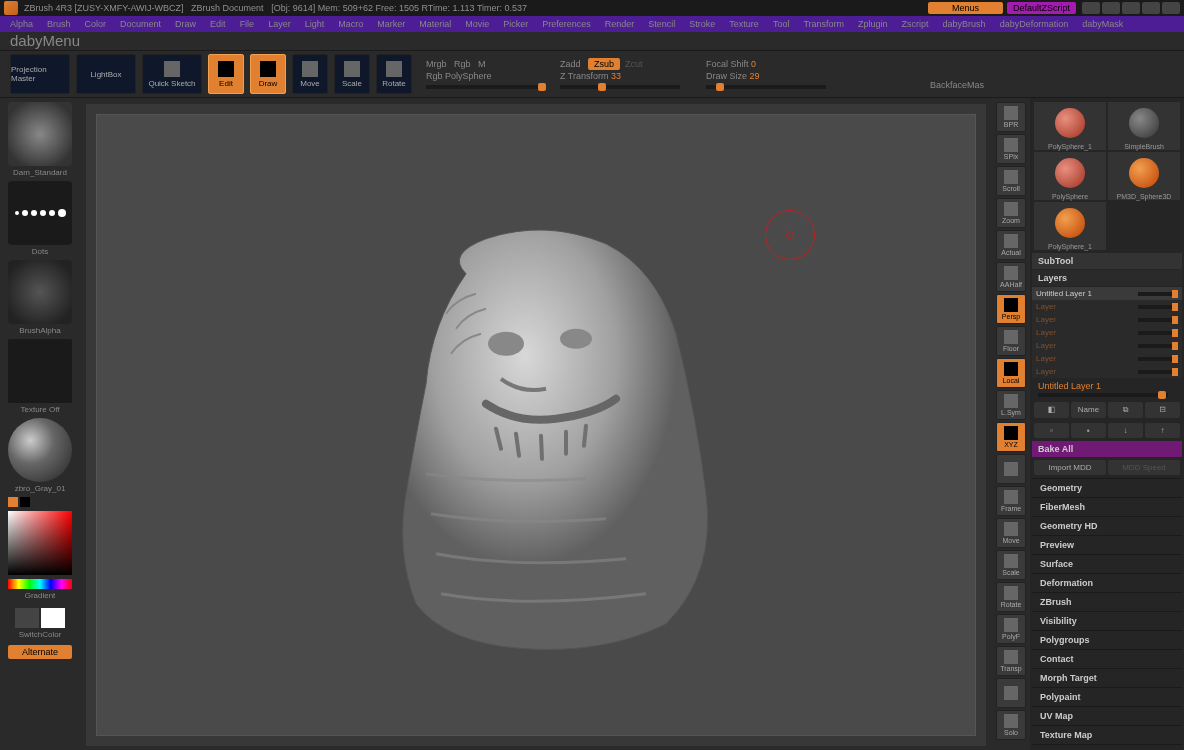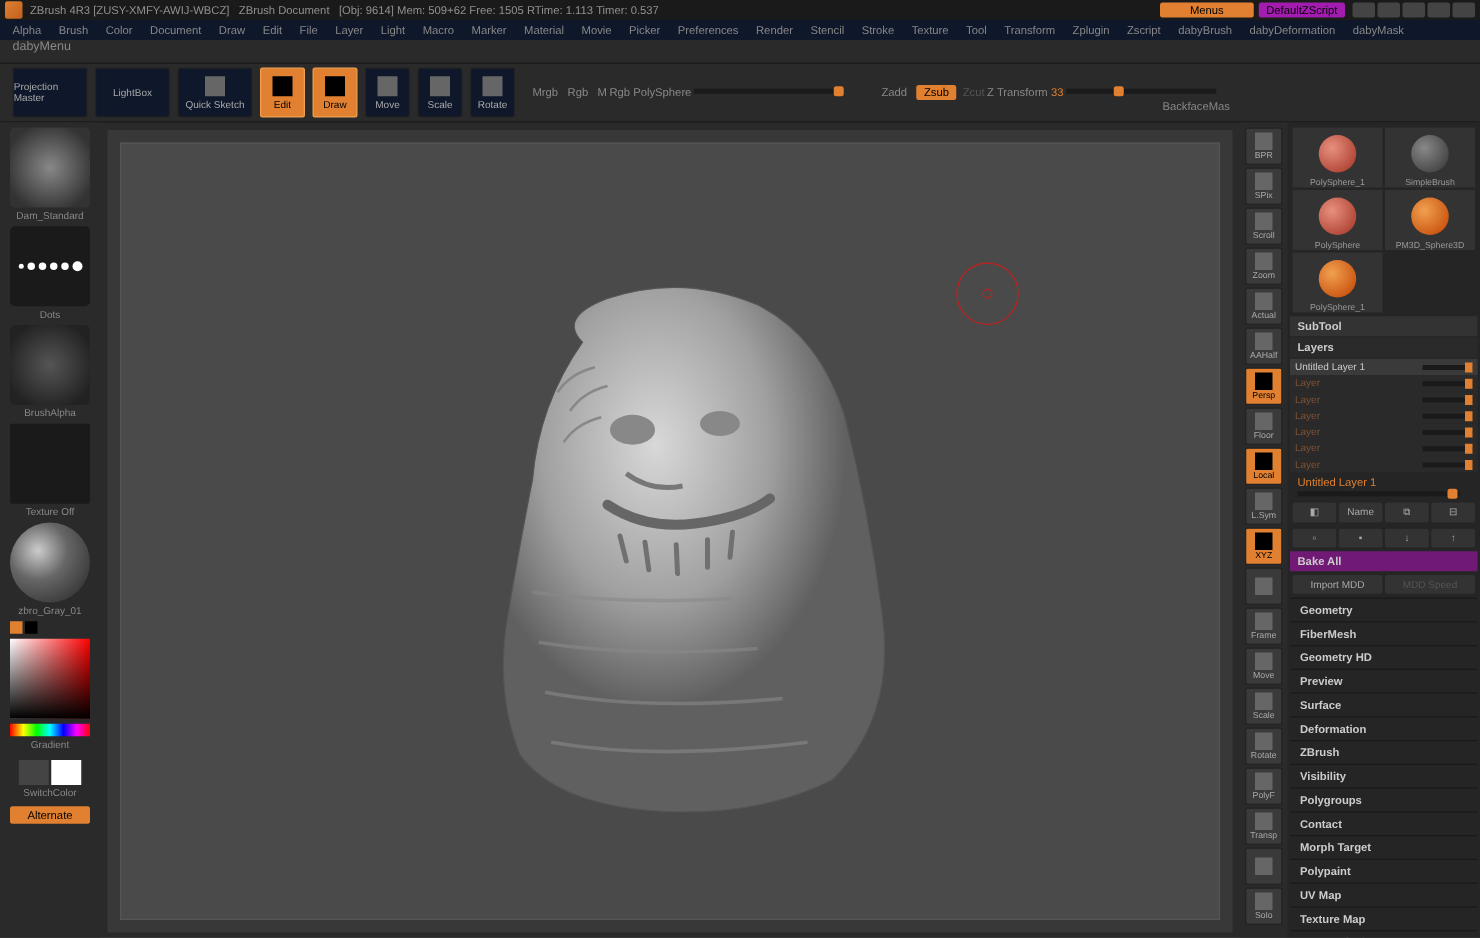--- a/index.html
+++ b/index.html
@@ -3,30 +3,30 @@
 <meta charset="utf-8">
 <style>
 *{margin:0;padding:0;box-sizing:border-box;font-family:Arial,sans-serif;user-select:none}
 body{background:#2a2a2a;color:#b8a890;font-size:9px;width:1184px;height:750px;overflow:hidden;position:relative}
 .title-bar{height:16px;background:#1a1a1a;display:flex;align-items:center;padding:0 4px;color:#909090;font-size:9px}
 .title-bar .logo{width:14px;height:14px;background:linear-gradient(135deg,#e08030,#c06020);border-radius:2px;margin-right:6px}
 .title-bar .spacer{flex:1}
 .title-bar .menus-btn{background:#e08030;color:#000;padding:1px 24px;border-radius:2px;margin-right:4px;font-size:9px}
 .title-bar .script{background:#a21caf;color:#000;padding:1px 6px;border-radius:2px;margin-right:4px}
 .title-bar .win-btn{width:18px;height:12px;background:#444;margin-left:2px;border-radius:2px}
-.menu-bar{height:16px;background:#0f172a;display:flex;align-items:center;padding:0 10px;gap:14px;color:#888;font-size:9px}
+.menu-bar{height:16px;background:#4c1d95;display:flex;align-items:center;padding:0 10px;gap:14px;color:#888;font-size:9px}
 .menu-bar span{cursor:pointer}
-.menu-bar2{height:14px;padding:0 10px;color:#888;font-size:10px}
+.menu-bar2{height:14px;padding:0 10px;color:#888;font-size:15px}
 .toolbar{height:48px;background:#2a2a2a;display:flex;align-items:center;padding:0 10px;gap:6px;border-top:1px solid #1a1a1a;border-bottom:1px solid #1a1a1a;margin-top:4px}
 .tb-btn{display:flex;flex-direction:column;align-items:center;justify-content:center;width:36px;height:40px;background:#0f172a;border:1px solid #222;font-size:8px;color:#aaa;border-radius:2px}
 .tb-btn.wide{width:60px}
 .tb-btn.active{background:#e08030;color:#000;border-color:#f0a050}
 .tb-btn .ic{width:16px;height:16px;background:#666;margin-bottom:2px}
 .tb-btn.active .ic{background:#000}
-.tb-grp{display:flex;flex-direction:row;gap:2px;font-size:9px}
+.tb-grp{display:flex;flex-direction:column;gap:2px;font-size:9px}
 .tb-grp .lbl{color:#888}
 .tb-grp .lbl.orange{color:#e08030}
 .tb-grp .val{color:#e08030}
 .slider{width:120px;height:4px;background:#1a1a1a;position:relative;margin-top:2px}
 .slider .thumb{width:8px;height:8px;background:#e08030;position:absolute;top:-2px;border-radius:2px}
 .main{display:flex;height:654px}
 .left-panel{width:80px;background:#2a2a2a;padding:4px;display:flex;flex-direction:column;gap:4px}
 .brush-slot{width:64px;height:64px;background:radial-gradient(circle,#888 0%,#333 80%);border-radius:4px;margin:0 auto}
 .brush-slot.dark{background:radial-gradient(circle,#555 0%,#222 80%)}
 .dots{display:flex;gap:3px;justify-content:center;align-items:center;height:64px;background:#1a1a1a;border-radius:4px;width:64px;margin:0 auto}
@@ -153,25 +153,32 @@
       <div class="ic"></div>
       <span>Rotate</span>
     </div>
   <div class="tb-grp" style="margin-left:8px">
     <div><span class="lbl">Mrgb</span>&nbsp;&nbsp;&nbsp;<span class="lbl">Rgb</span>&nbsp;&nbsp;&nbsp;<span class="lbl">M</span></div>
     <div class="lbl">Rgb PolySphere</div>
     <div class="slider">
         <div class="thumb" style="left:112px"></div>
       </div>
   </div>
-  <div class="tb-grp" style="margin-left:24px">
+  <div class="tb-grp" style="margin-left:8px">
     <div><span class="lbl">Zadd</span>&nbsp;&nbsp;&nbsp;<span class="lbl orange" style="background:#e08030;color:#000;padding:1px 6px;border-radius:2px">Zsub</span>&nbsp;&nbsp;<span class="lbl" style="color:#555">Zcut</span></div>
     <div><span class="lbl">Z Transform</span> <span class="val">33</span></div>
     <div class="slider">
         <div class="thumb" style="left:38px"></div>
+      </div>
+  </div>
+  <div class="tb-grp" style="margin-left:20px">
+    <div><span class="lbl">Focal Shift</span> <span class="val">0</span></div>
+    <div><span class="lbl">Draw Size</span> <span class="val">29</span></div>
+    <div class="slider">
+        <div class="thumb" style="left:10px"></div>
       </div>
   </div>
 </div>
 
 <div class="backface">BackfaceMas</div>
 
 <div class="main">
   <div class="left-panel">
     <div class="brush-slot"></div>
     <div class="slot-lbl">Dam_Standard</div>

